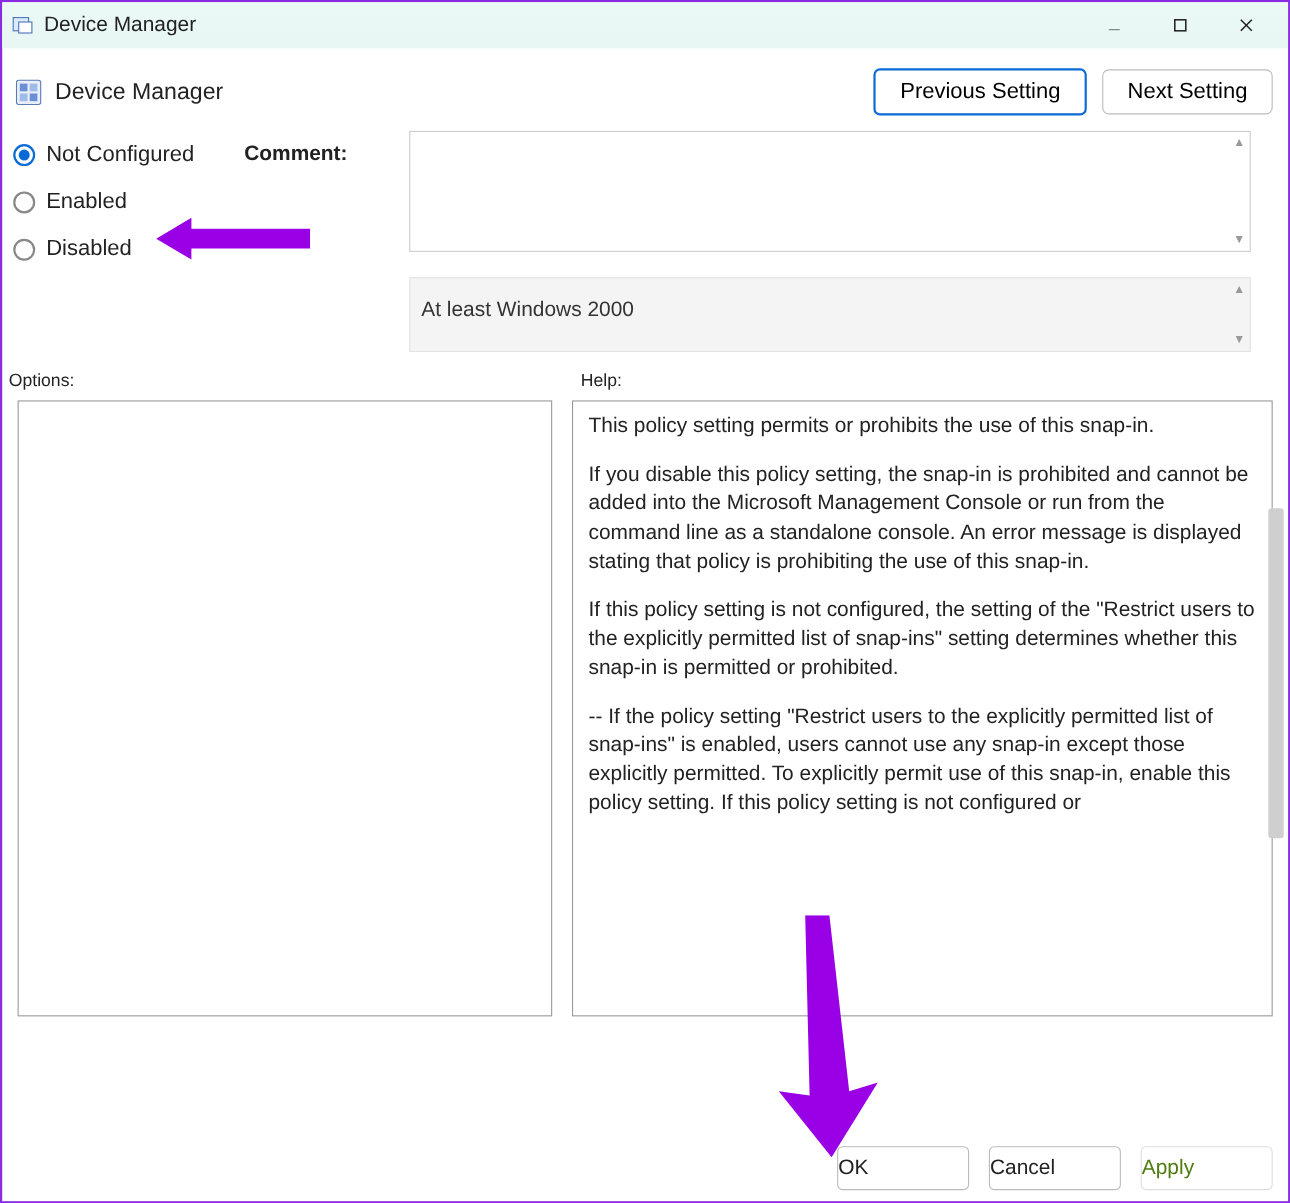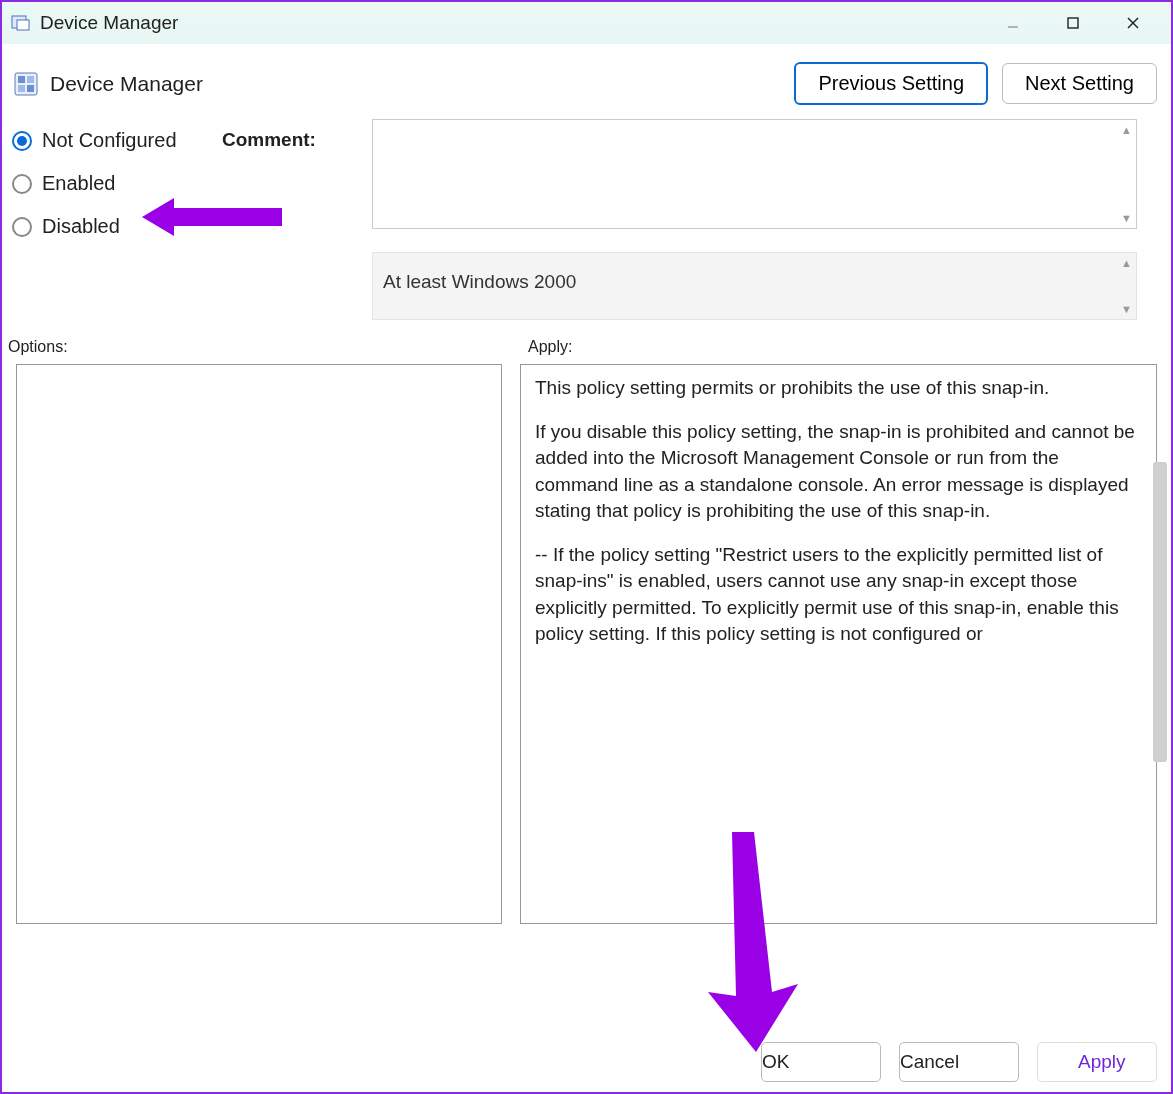--- a/index.html
+++ b/index.html
@@ -131,21 +131,21 @@
     bottom:10px; right:14px;
     display:flex; gap:18px;
   }
   .fbtn {
     width:120px; padding:8px 0;
     font-size:19px;
     border:1px solid #bbb;
     border-radius:5px;
     background:#fff;
   }
-  .fbtn.disabled { color:#6d28d9; border-color:#ddd;padding-left:40px;}
+  .fbtn.disabled { color:#4d7c0f; border-color:#ddd;}
   
   .arrow1 {
     position:absolute;
     left:140px; top:190px;
     width:140px; height:50px;
     pointer-events:none;
   }
   .arrow2 {
     position:absolute;
     left:700px; top:830px;
@@ -223,28 +223,29 @@
   </div>
   <div class="support-box">
     <span>At least Windows 2000</span>
     <span class="tri" style="top:4px">▲</span>
     <span class="tri" style="bottom:4px">▼</span>
   </div>
 </div>
 
 <div class="oh-labels">
   <div class="opt">Options:</div>
-  <div>Apply:</div>
+  <div>Help:</div>
 </div>
 
 <div class="panels">
   <div class="panel options"></div>
   <div class="panel help">
     <p>This policy setting permits or prohibits the use of this snap-in.</p>
     <p>If you disable this policy setting, the snap-in is prohibited and cannot be added into the Microsoft Management Console or run from the command line as a standalone console. An error message is displayed stating that policy is prohibiting the use of this snap-in.</p>
+    <p>If this policy setting is not configured, the setting of the "Restrict users to the explicitly permitted list of snap-ins" setting determines whether this snap-in is permitted or prohibited.</p>
     <p>--  If the policy setting "Restrict users to the explicitly permitted list of snap-ins" is enabled, users cannot use any snap-in except those explicitly permitted. To explicitly permit use of this snap-in, enable this policy setting. If this policy setting is not configured or</p>
   </div>
 </div>
 
 <div class="body-scroll"></div>
 
 <div class="footer">
   <div class="fbtn">OK</div>
   <div class="fbtn">Cancel</div>
   <div class="fbtn disabled">Apply</div>

